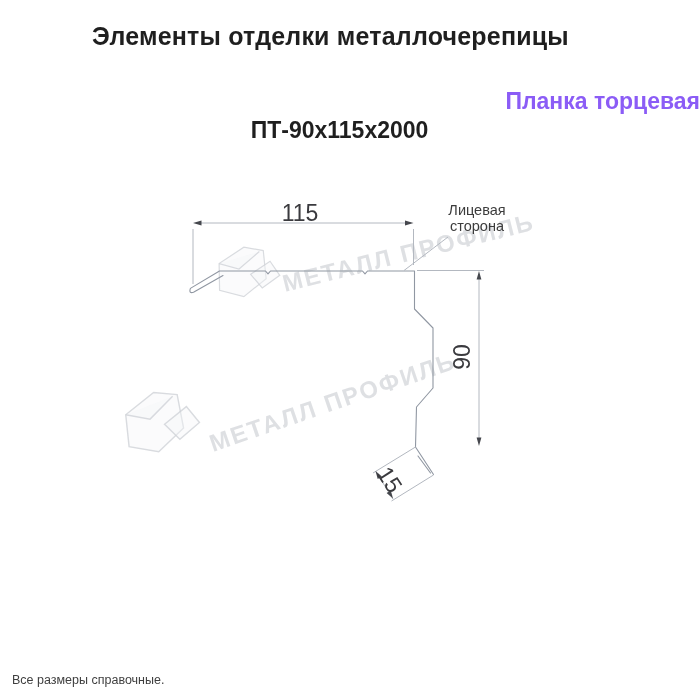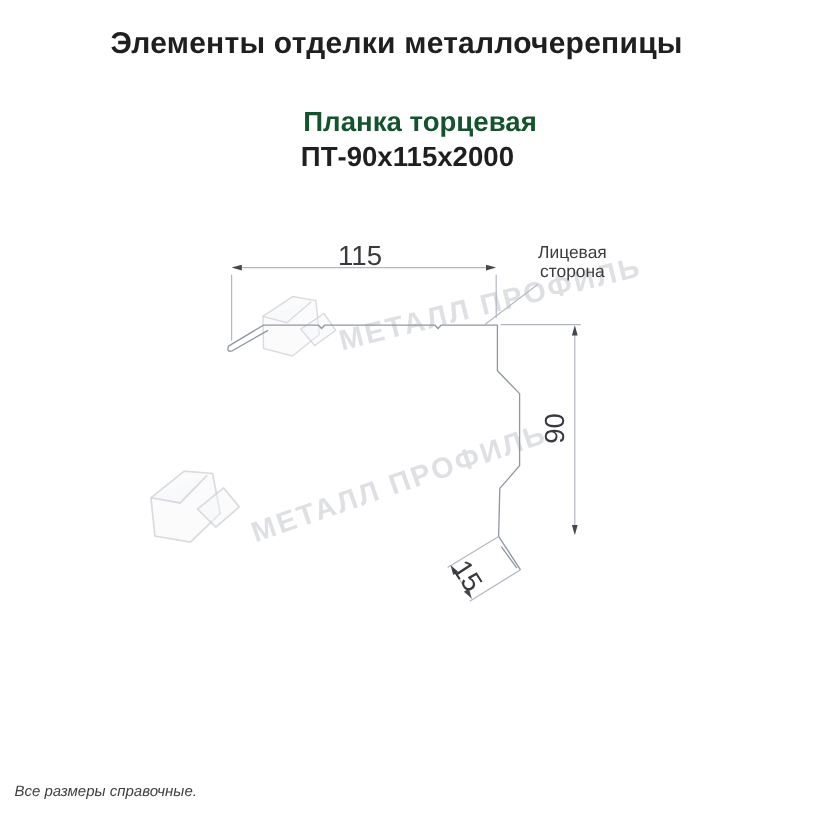--- a/index.html
+++ b/index.html
@@ -8,30 +8,30 @@
     background:#ffffff;
     font-family:"Liberation Sans","DejaVu Sans",sans-serif;
     -webkit-font-smoothing:antialiased;
   }
   .abs{position:absolute;}
   #page-title{
     top:22px;left:0;width:661px;text-align:center;
     font-size:25px;font-weight:bold;color:#1f1f1f;letter-spacing:.2px;
   }
   #product-name{
-    top:88px;left:0;width:700px;text-align:center;
-    font-size:23px;font-weight:bold;color:#14532d;
+    top:88px;left:0;width:700px;text-align:right;
+    font-size:23px;font-weight:bold;color:#8b5cf6;
   }
   #product-code{
     top:117px;left:0;width:679px;text-align:center;
     font-size:23px;font-weight:bold;color:#1f1f1f;
   }
   #diagram-svg{top:0;left:0;}
   #footer-notes{
-    left:12px;top:651px;color:#3f3f3f;font-size:12.5px;line-height:16.5px;font-style:italic;
+    left:12px;top:672px;color:#3f3f3f;font-size:12.5px;line-height:16.5px;
   }
   .profile-line{stroke:#9097a2;stroke-width:1.1;fill:none;stroke-linejoin:round;stroke-linecap:round;}
   .dim-line{stroke:#b3b8c0;stroke-width:1;fill:none;}
   .arrow{fill:#45474d;stroke:none;}
   .dim-text{fill:#3a3a3e;font-size:23px;font-family:"Liberation Sans","DejaVu Sans",sans-serif;}
   .face-text{fill:#3c3c3c;font-size:14.5px;font-family:"Liberation Sans","DejaVu Sans",sans-serif;}
   .wm-text{fill:#d4d6da;opacity:.75;font-size:24px;font-weight:bold;letter-spacing:2px;
            font-family:"Liberation Sans","DejaVu Sans",sans-serif;}
   .wm-logo{stroke:#d0d3d8;stroke-width:1.2;fill:#f4f5f7;fill-opacity:.5;opacity:.8;}
 </style>

